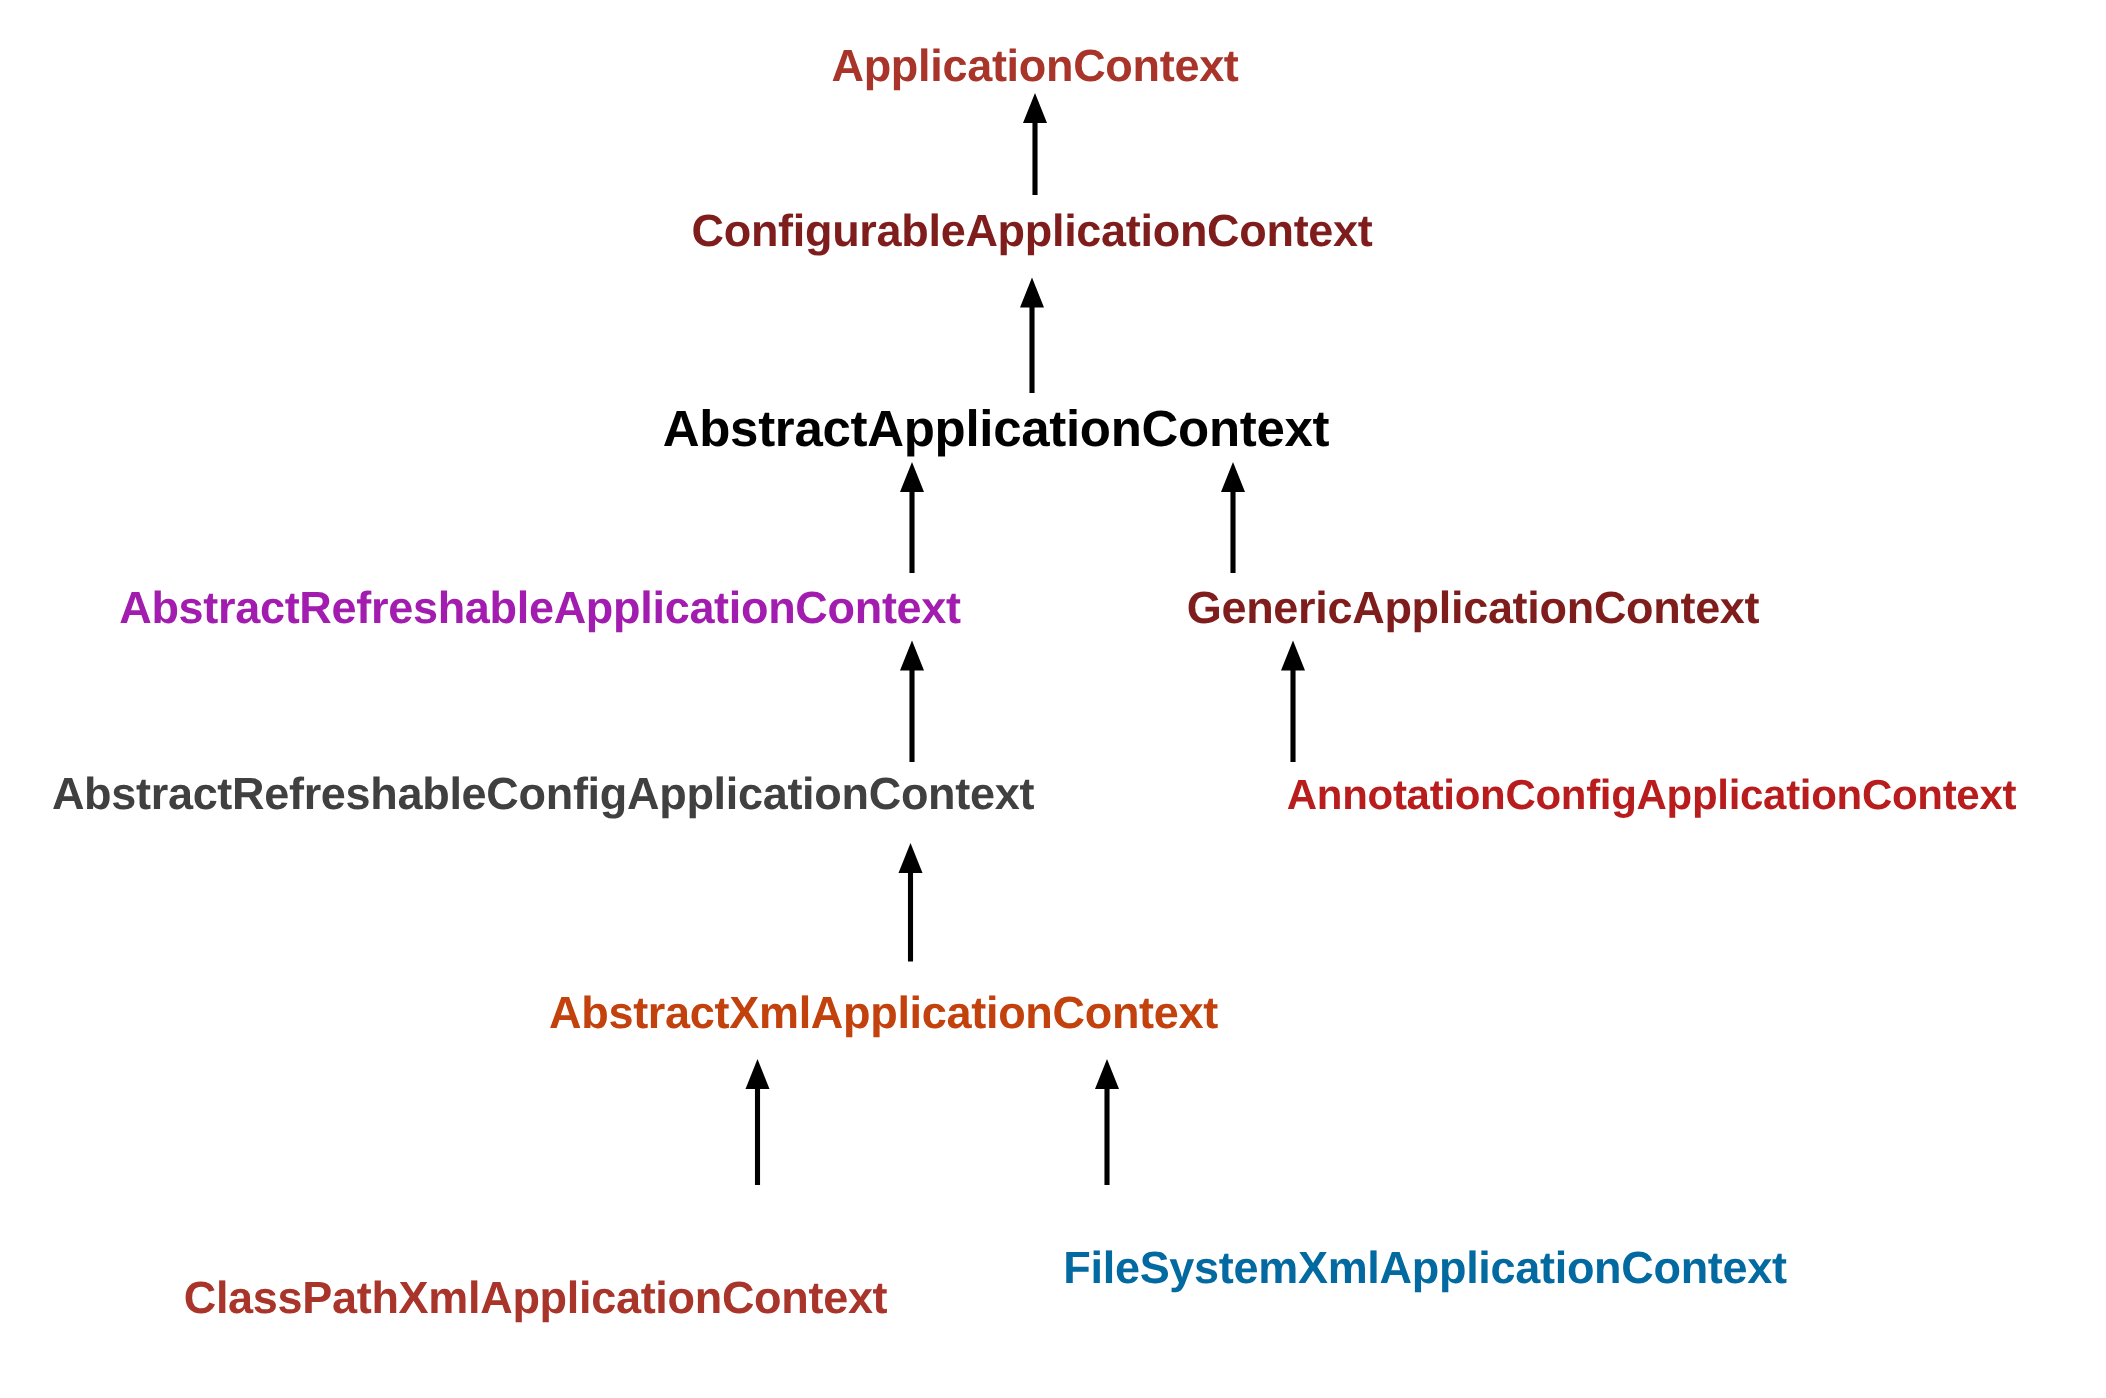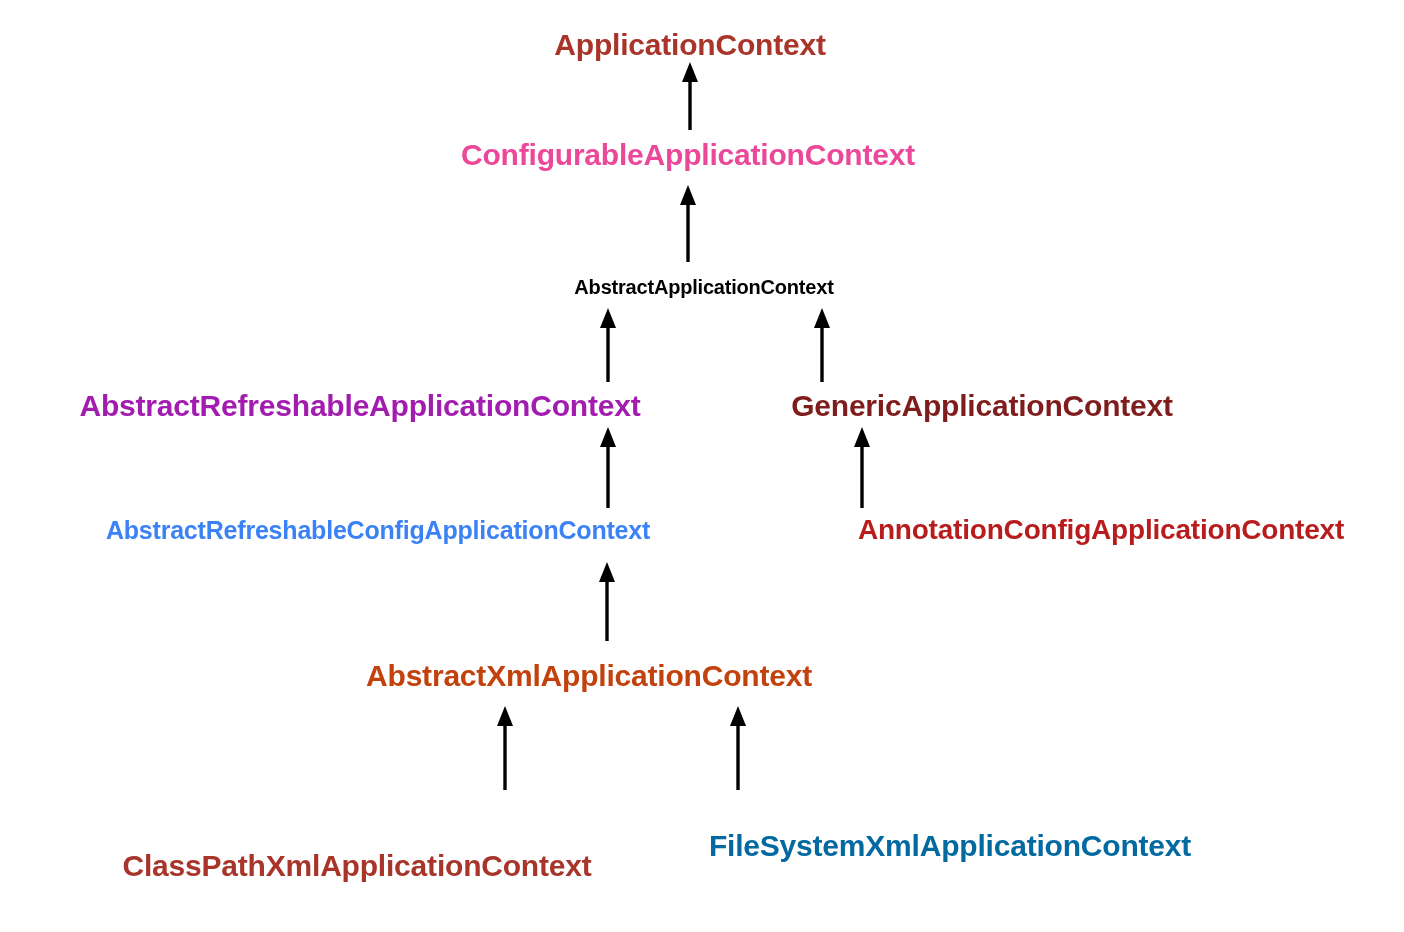--- a/index.html
+++ b/index.html
@@ -92,23 +92,23 @@
       </div>
       <div class="edge" style="left: 724px; top: 706px; width: 28px; height: 84px;">
         <svg width="28" height="84" viewBox="0 0 28 84">
           <line x1="14" y1="84" x2="14" y2="16" stroke="#000000" stroke-width="3.4"></line>
           <polygon points="14,0 6,20 22,20" fill="#000000"></polygon>
         </svg>
       </div>
     </div>
   <div id="nodes-layer">
       <div class="node n-red" style="left: 690px; top: 45px; font-size: 30px; color: rgb(168, 52, 42);">ApplicationContext</div>
-      <div class="node n-default" style="left: 688px; top: 155px; font-size: 30px; color: #ec4899;">ConfigurableApplicationContext</div>
-      <div class="node n-default" style="left: 704px; top: 287px; font-size: 20px; color: rgb(0, 0, 0);">AbstractApplicationContext</div>
+      <div class="node n-default" style="left: 688px; top: 155px; font-size: 30px; color: #7f1d1d;">ConfigurableApplicationContext</div>
+      <div class="node n-default" style="left: 664px; top: 287px; font-size: 34px; color: rgb(0, 0, 0);">AbstractApplicationContext</div>
       <div class="node n-default" style="left: 360px; top: 406px; font-size: 30px; color: #a21caf;">AbstractRefreshableApplicationContext</div>
       <div class="node n-default" style="left: 982px; top: 406px; font-size: 30px; color: #7f1d1d;">GenericApplicationContext</div>
-      <div class="node n-default" style="left: 378px; top: 530px; font-size: 25px; color: #3b82f6;">AbstractRefreshableConfigApplicationContext</div>
+      <div class="node n-default" style="left: 362px; top: 530px; font-size: 30px; color: #404040;">AbstractRefreshableConfigApplicationContext</div>
       <div class="node n-green" style="left: 1101px; top: 530px; font-size: 28px; color: #b91c1c;">AnnotationConfigApplicationContext</div>
       <div class="node n-default" style="left: 589px; top: 676px; font-size: 30px; color: #c2410c;">AbstractXmlApplicationContext</div>
       <div class="node n-red" style="left: 357px; top: 846px; font-size: 30px; color: rgb(168, 52, 42); margin-top: 20px;">ClassPathXmlApplicationContext</div>
       <div class="node n-green" style="left: 950px; top: 846px; font-size: 30px; color: #0369a1;">FileSystemXmlApplicationContext</div>
     </div>
 </div>
 
 </body></html>

